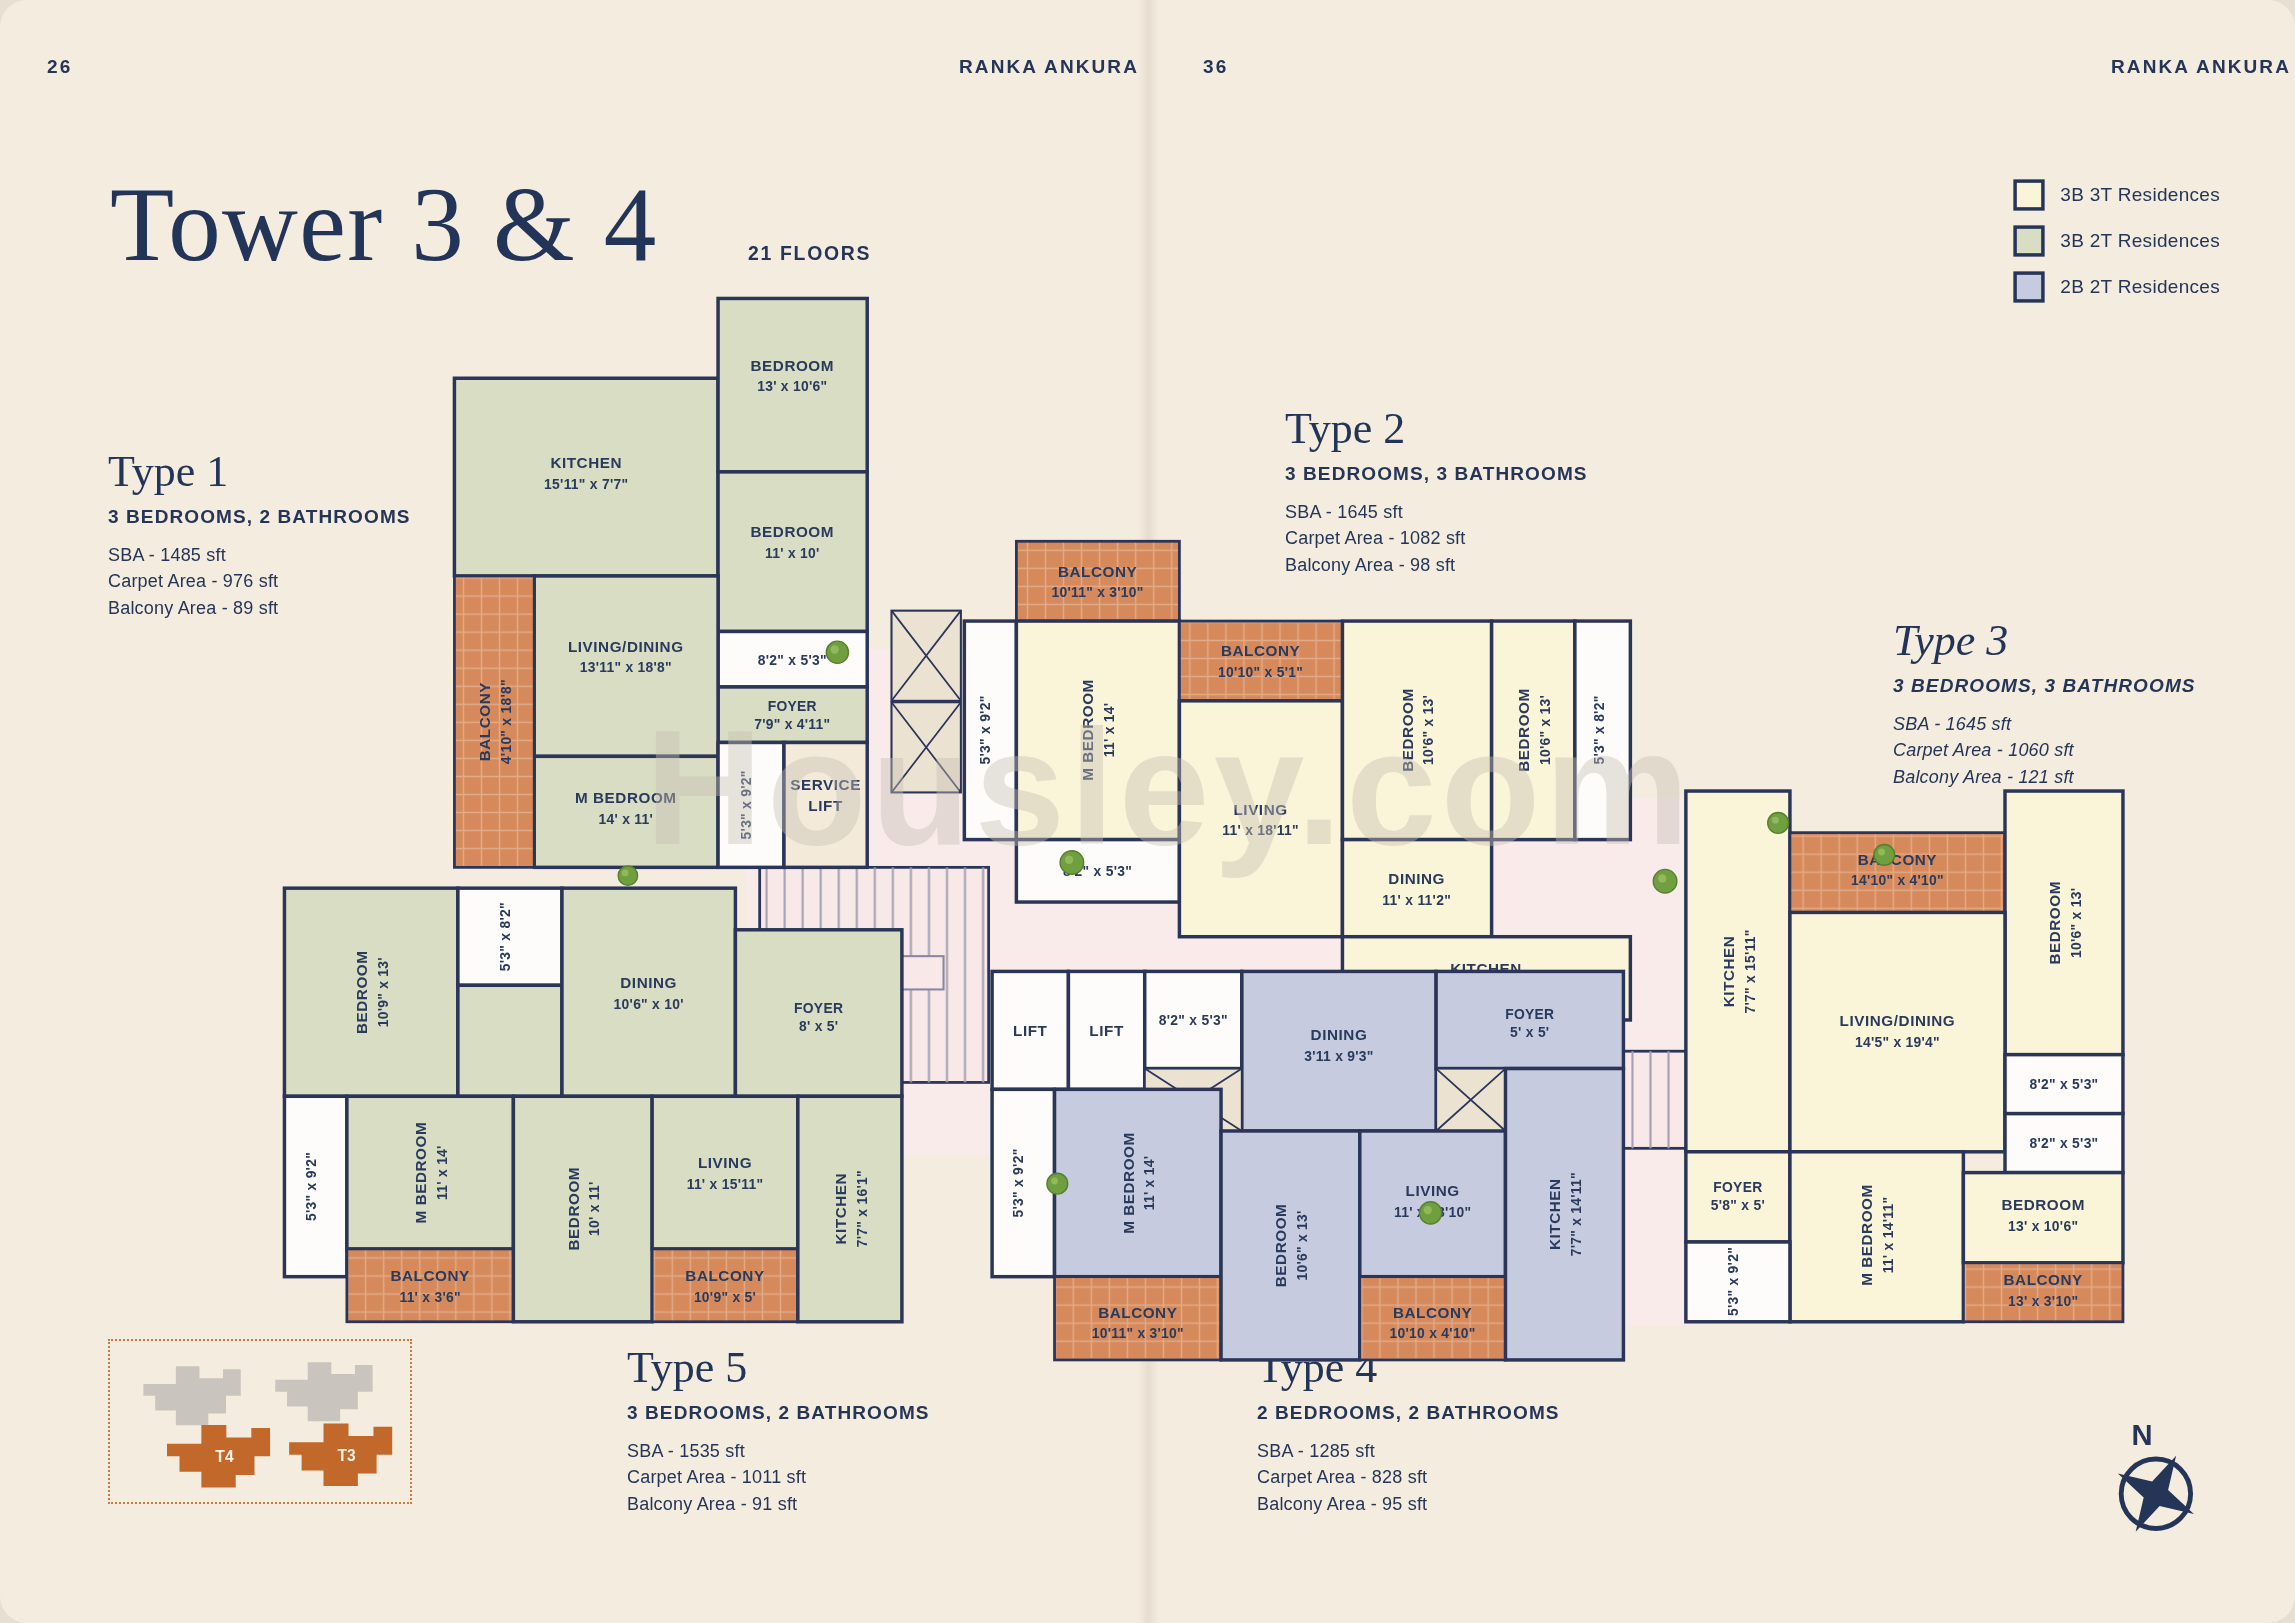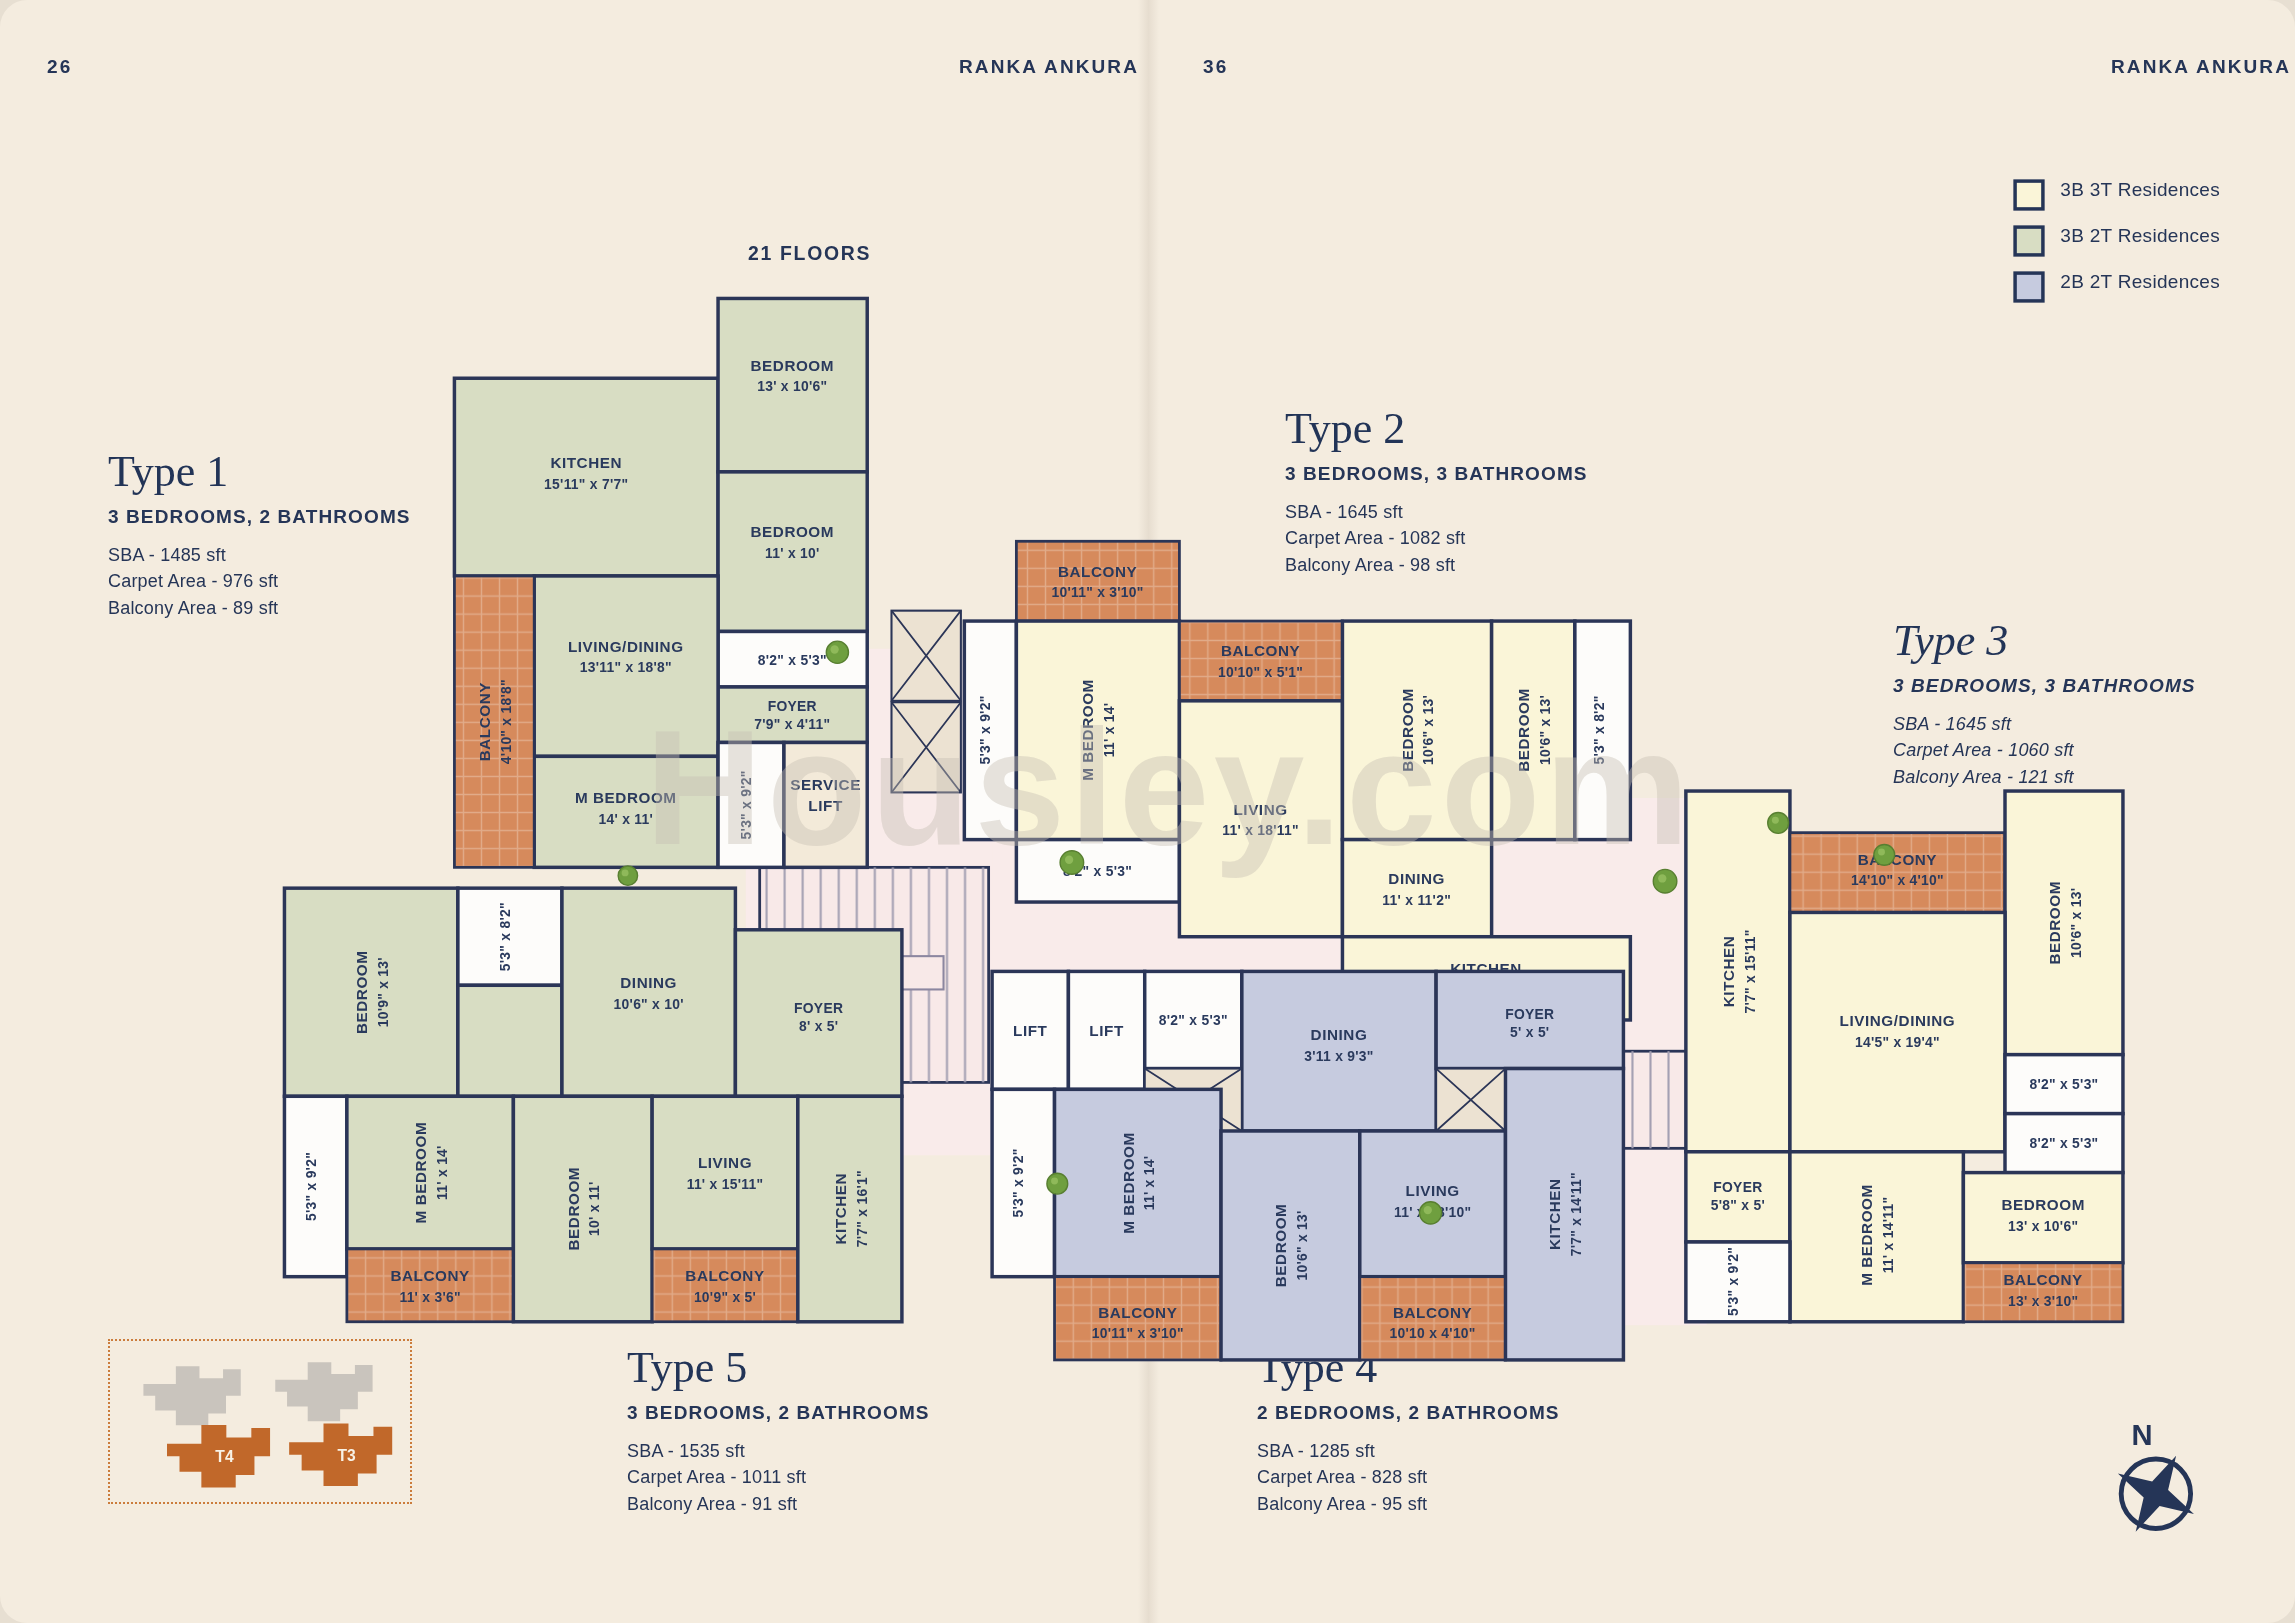--- a/index.html
+++ b/index.html
@@ -4,21 +4,21 @@
 <style>
   html,body{margin:0;padding:0;background:#e7dfd2;}
   #page{position:relative;width:2295px;height:1623px;background:#f4ecdf;overflow:hidden;
         font-family:"Liberation Sans",sans-serif;color:#253557;border-radius:27px;}
   .hdr{position:absolute;font-size:19px;font-weight:700;letter-spacing:2.1px;color:#253557;white-space:nowrap;}
   #main-title{position:absolute;left:110px;top:172px;font-family:"Liberation Serif",serif;
         font-size:105px;font-weight:400;color:#223457;letter-spacing:1.4px;line-height:1;}
   #floors-note{position:absolute;left:748px;top:222px;font-size:19.4px;font-weight:700;letter-spacing:1.7px;margin-top:20px;}
   
   #legend{position:absolute;left:1983px;top:179px;}
-  .lrow{display:flex;align-items:flex-start;margin-bottom:14px;height:32px;padding-left:30px;}
+  .lrow{display:flex;align-items:center;margin-bottom:14px;height:32px;padding-left:30px;}
   .lsw{width:32px;height:32px;margin-right:15.3px;flex:0 0 auto;}
   .llab{font-size:19px;font-weight:500;letter-spacing:0.3px;}
   
   .tblock{position:absolute;white-space:nowrap;}
   .tname{font-family:"Liberation Serif",serif;font-size:44px;font-weight:400;color:#223457;margin:0 0 11px 0;line-height:1.05;}
   .tcfg{font-size:19px;font-weight:700;letter-spacing:1.1px;margin:0 0 16.7px 0;}
   .tline{font-size:18px;font-weight:400;margin:0 0 5.6px 0;letter-spacing:0.2px;}
   
   #watermark{position:absolute;left:645px;top:694px;font-size:163px;font-weight:700;
         color:rgba(198,190,178,0.42);letter-spacing:4.2px;pointer-events:none;z-index:30;}
@@ -51,20 +51,21 @@
 </head>
 <body>
 
 <div id="page">
 
   <div class="hdr" style="left:47px;top:56px;">26</div>
   <div class="hdr" style="left:959px;top:56px;">RANKA ANKURA</div>
   <div class="hdr" style="left:1203px;top:56px;">36</div>
   <div class="hdr" style="left:2111px;top:56px;">RANKA ANKURA</div>
 
+  <div id="main-title">Tower 3 &amp; 4</div>
   <div id="floors-note">21 FLOORS</div>
 
   <div id="legend">
     <div class="lrow">
       <svg class="lsw" viewBox="0 0 46 46">
           <rect x="3" y="3" width="40" height="40" stroke="#253557" stroke-width="5" fill="#faf5d8"></rect>
         </svg>
       <span class="llab">3B 3T Residences</span>
     </div>
     <div class="lrow">

